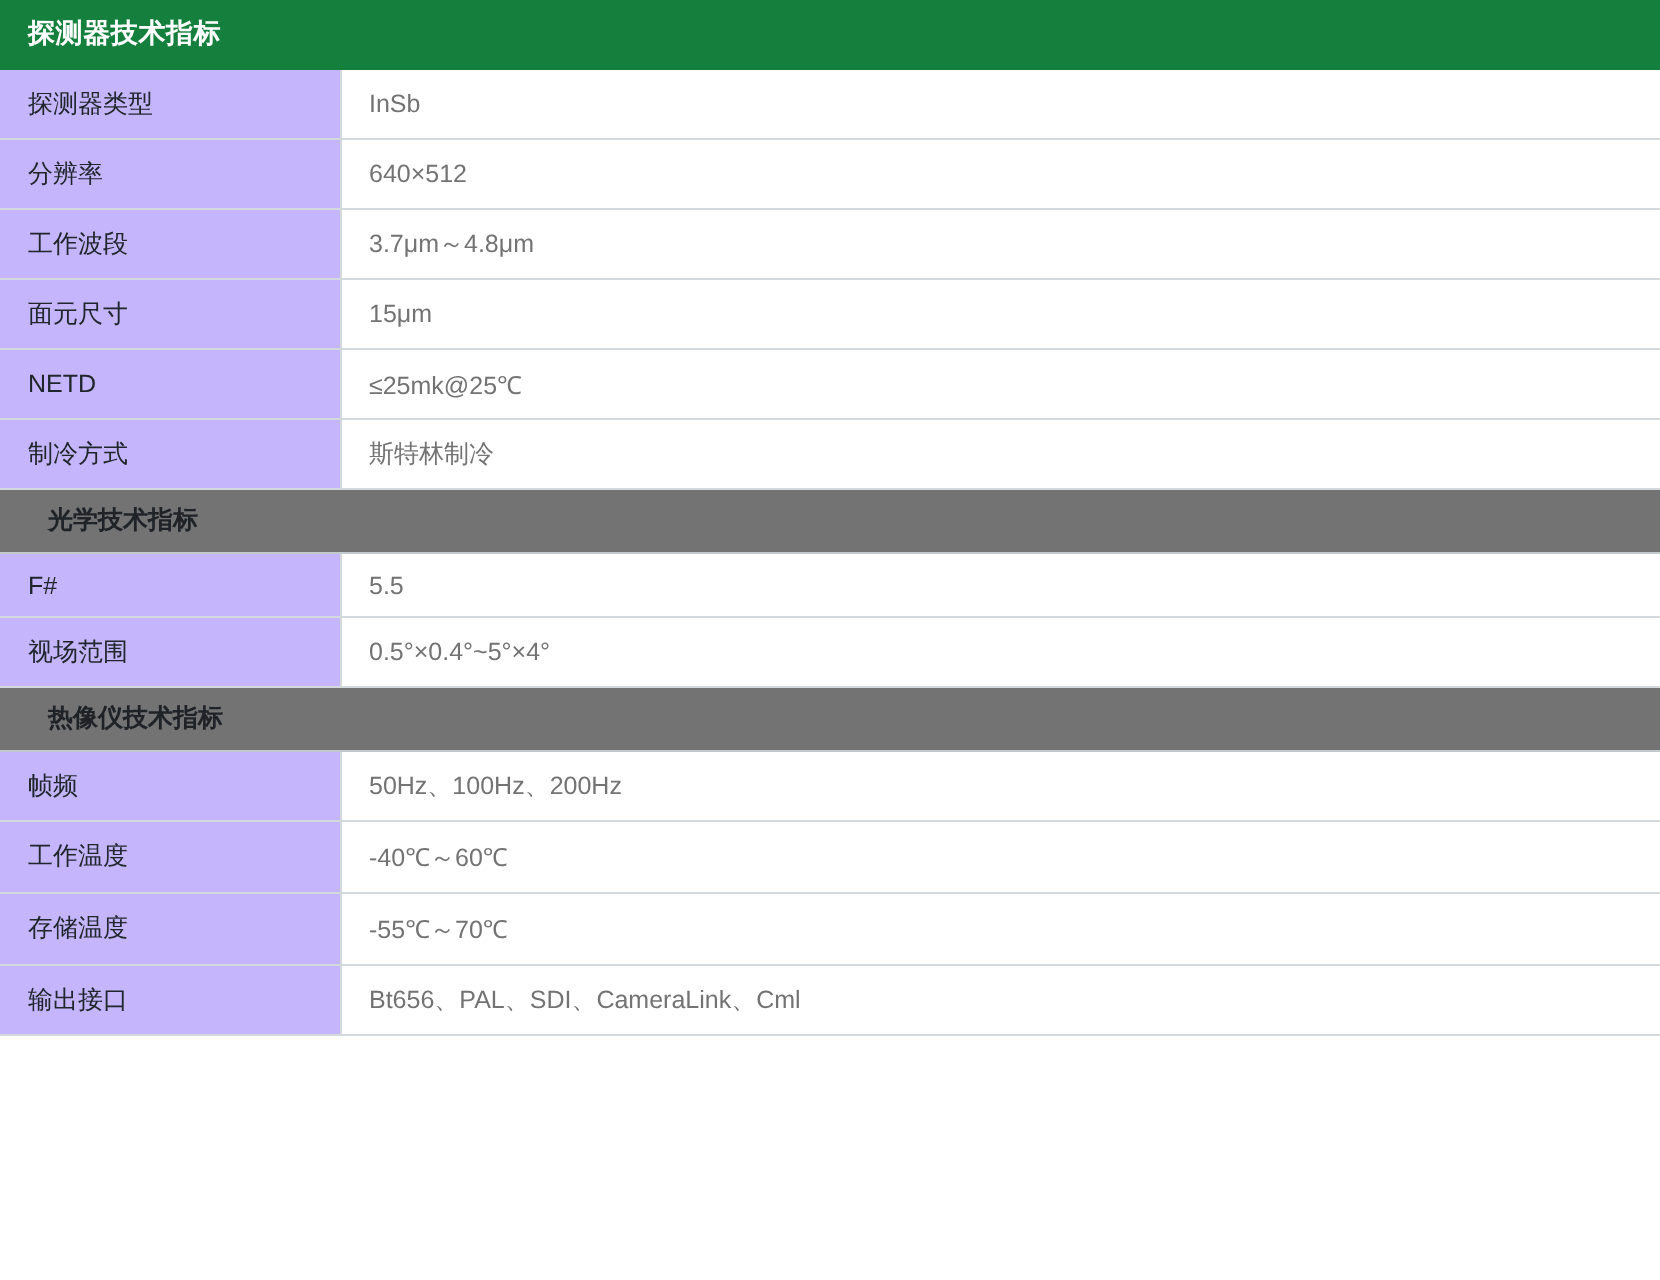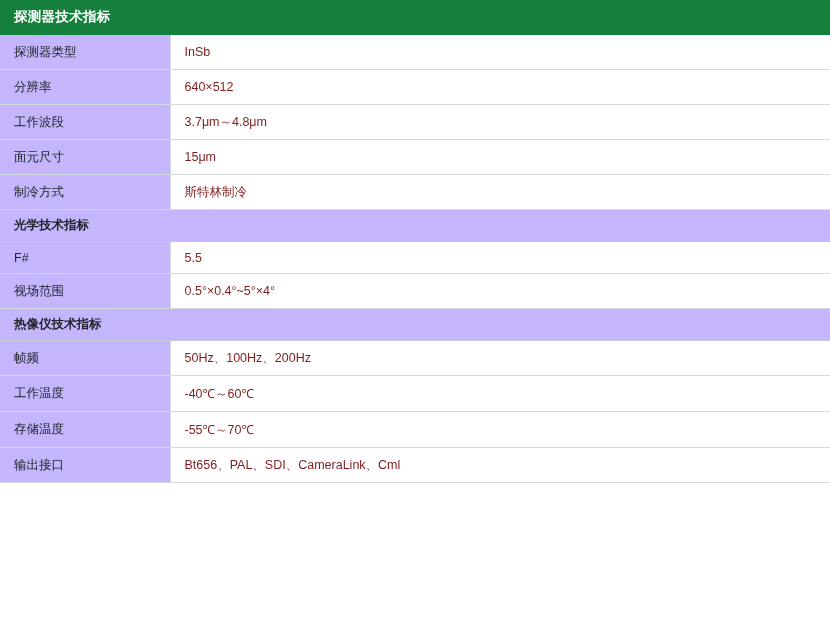--- a/index.html
+++ b/index.html
@@ -26,43 +26,43 @@
     background: #15803d;
     color: #ffffff;
     font-size: 13.5px;
     font-weight: bold;
     padding: 8px 14px 9px 14px;
     letter-spacing: 0.3px;
     border: none;
   }
 
   .section-row td {
-    background: #c4b5fd;
+    background: #737373;
     color: #1f2328;
     font-size: 12.5px;
     font-weight: bold;
-    padding: 7px 14px;
+    padding: 7px 24px;
     border-top: 1px solid #c3cace;
     border-bottom: 1px solid #c3cace;
   }
 
   .data-row td {
     font-size: 12.5px;
     padding: 8.5px 14px;
     border-bottom: 1px solid #d4d9dd;
     vertical-align: middle;
     background: #ffffff;
   }
   .data-row td.label {
     background: #c4b5fd;
     color: #20262b;
     border-right: 1px solid #d4d9dd;
   }
   .data-row td.value {
-    color: #7f1d1d;
+    color: #737373;
     border-radius: 17px;
   }
   .data-row:last-child td {
     border-bottom: 1px solid #d4d9dd;
   }
 </style>
 </head>
 <body>
 
 <table class="spec-table">
@@ -82,20 +82,24 @@
         <td class="label">分辨率</td>
         <td class="value">640×512</td>
       </tr>
       <tr class="data-row">
         <td class="label">工作波段</td>
         <td class="value">3.7μm～4.8μm</td>
       </tr>
       <tr class="data-row">
         <td class="label">面元尺寸</td>
         <td class="value">15μm</td>
+      </tr>
+      <tr class="data-row">
+        <td class="label">NETD</td>
+        <td class="value">≤25mk@25℃</td>
       </tr>
       <tr class="data-row">
         <td class="label">制冷方式</td>
         <td class="value">斯特林制冷</td>
       </tr>
       <tr class="section-row">
         <td colspan="2">光学技术指标</td>
       </tr>
       <tr class="data-row">
         <td class="label">F#</td>

